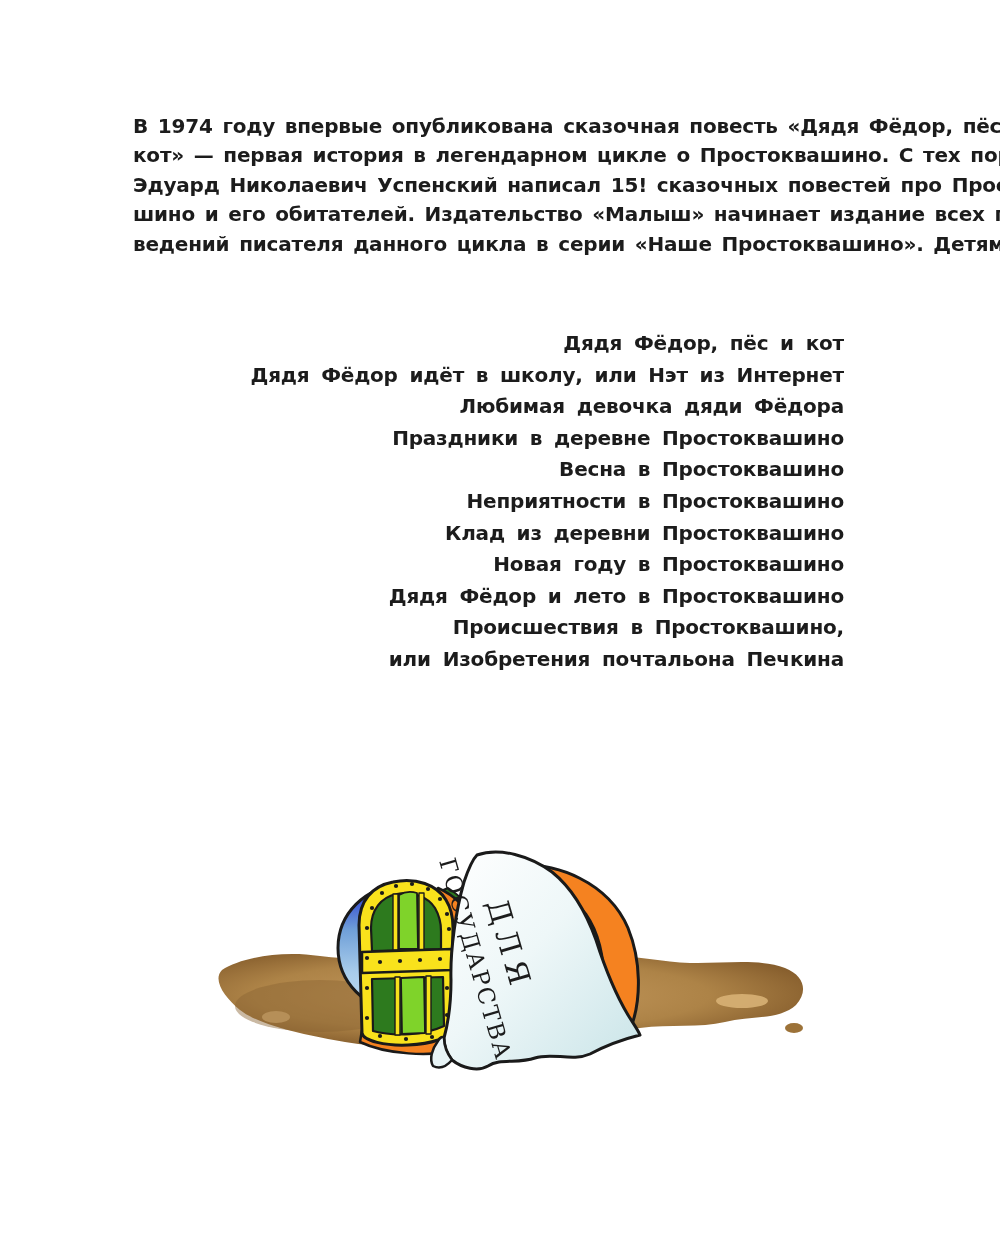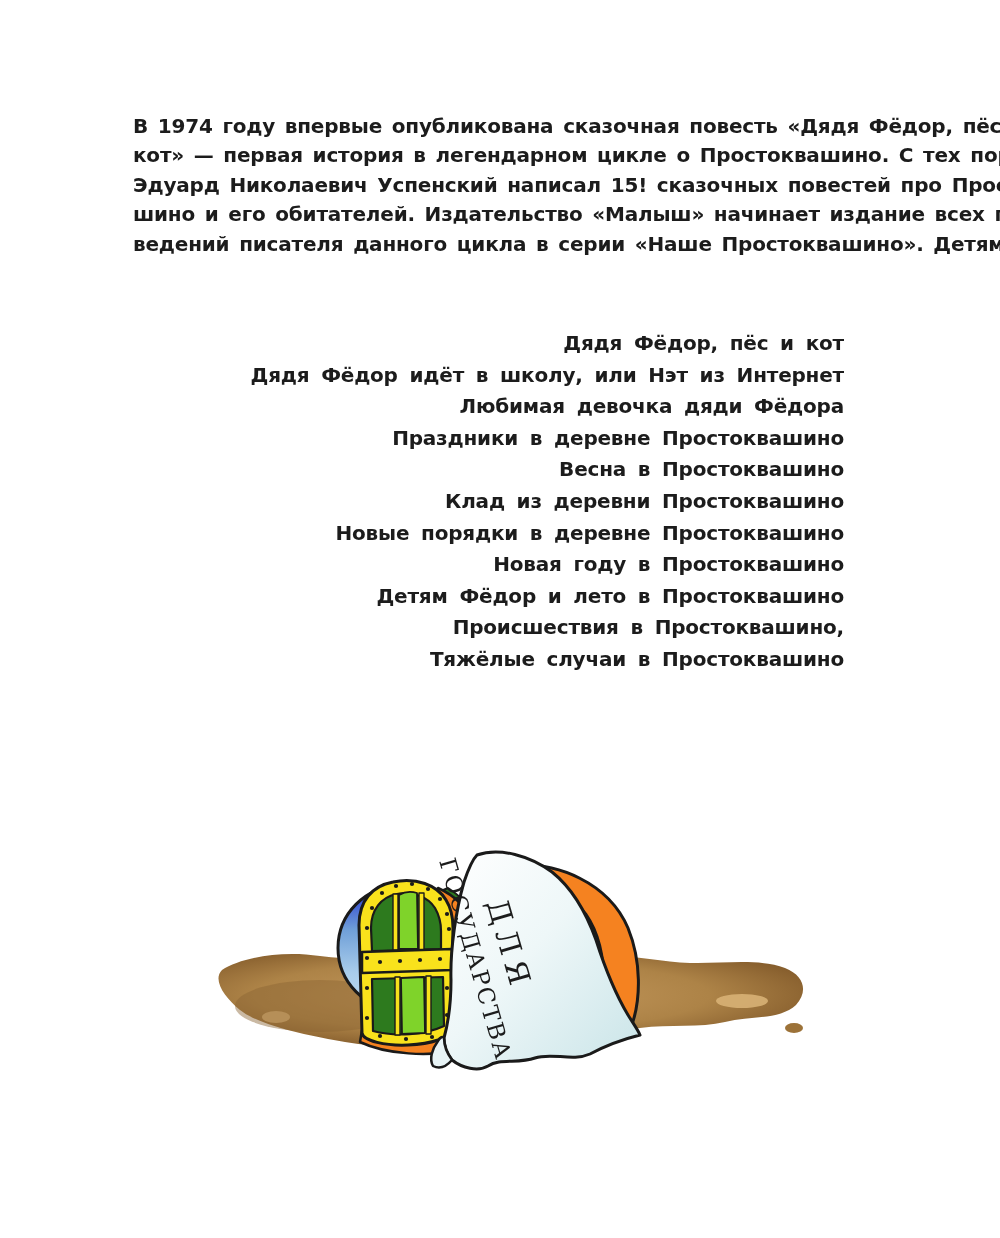--- a/index.html
+++ b/index.html
@@ -83,26 +83,26 @@
       <div>шино и его обитателей. Издательство «Малыш» начинает издание всех произ-</div>
       <div>ведений писателя данного цикла в серии «Наше Простоквашино». Детям и их</div>
     </div>
 
   <div class="titles">
       <div>Дядя Фёдор, пёс и кот</div>
       <div>Дядя Фёдор идёт в школу, или Нэт из Интернет</div>
       <div>Любимая девочка дяди Фёдора</div>
       <div>Праздники в деревне Простоквашино</div>
       <div>Весна в Простоквашино</div>
+      <div>Неприятности в Простоквашино</div>
       <div>Клад из деревни Простоквашино</div>
-      <div>Новые порядки в деревне Простоквашино</div>
       <div>Новая году в Простоквашино</div>
-      <div>Детям Фёдор и лето в Простоквашино</div>
+      <div>Дядя Фёдор и лето в Простоквашино</div>
       <div>Происшествия в Простоквашино,</div>
-      <div>Тяжёлые случаи в Простоквашино</div>
+      <div>или Изобретения почтальона Печкина</div>
     </div>
 
   <svg class="illustration" viewBox="0 0 660 260" xmlns="http://www.w3.org/2000/svg">
     <defs>
       <radialGradient id="gMud" cx="45%" cy="45%" r="65%">
         <stop offset="0" stop-color="#c89c60" style="stop-color:#c89c60"></stop>
         <stop offset="0.6" stop-color="#ad8347" style="stop-color:#ad8347"></stop>
         <stop offset="1" stop-color="#7c5426" style="stop-color:var(--c-mud-dark)"></stop>
       </radialGradient>
       <linearGradient id="gLid" x1="0" y1="0" x2="0" y2="1">

